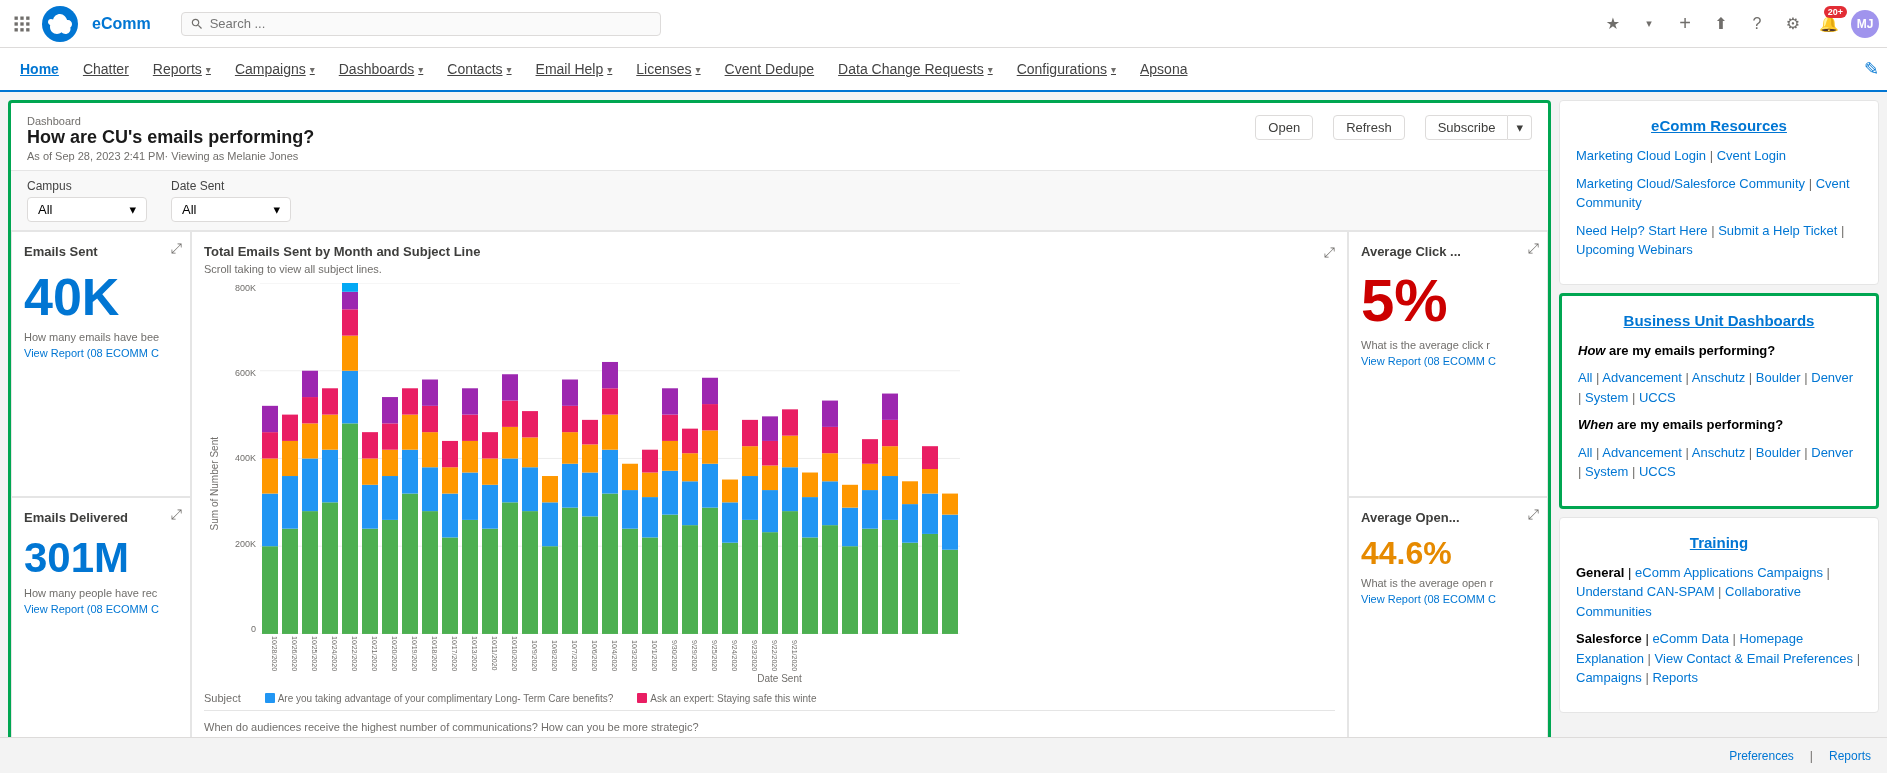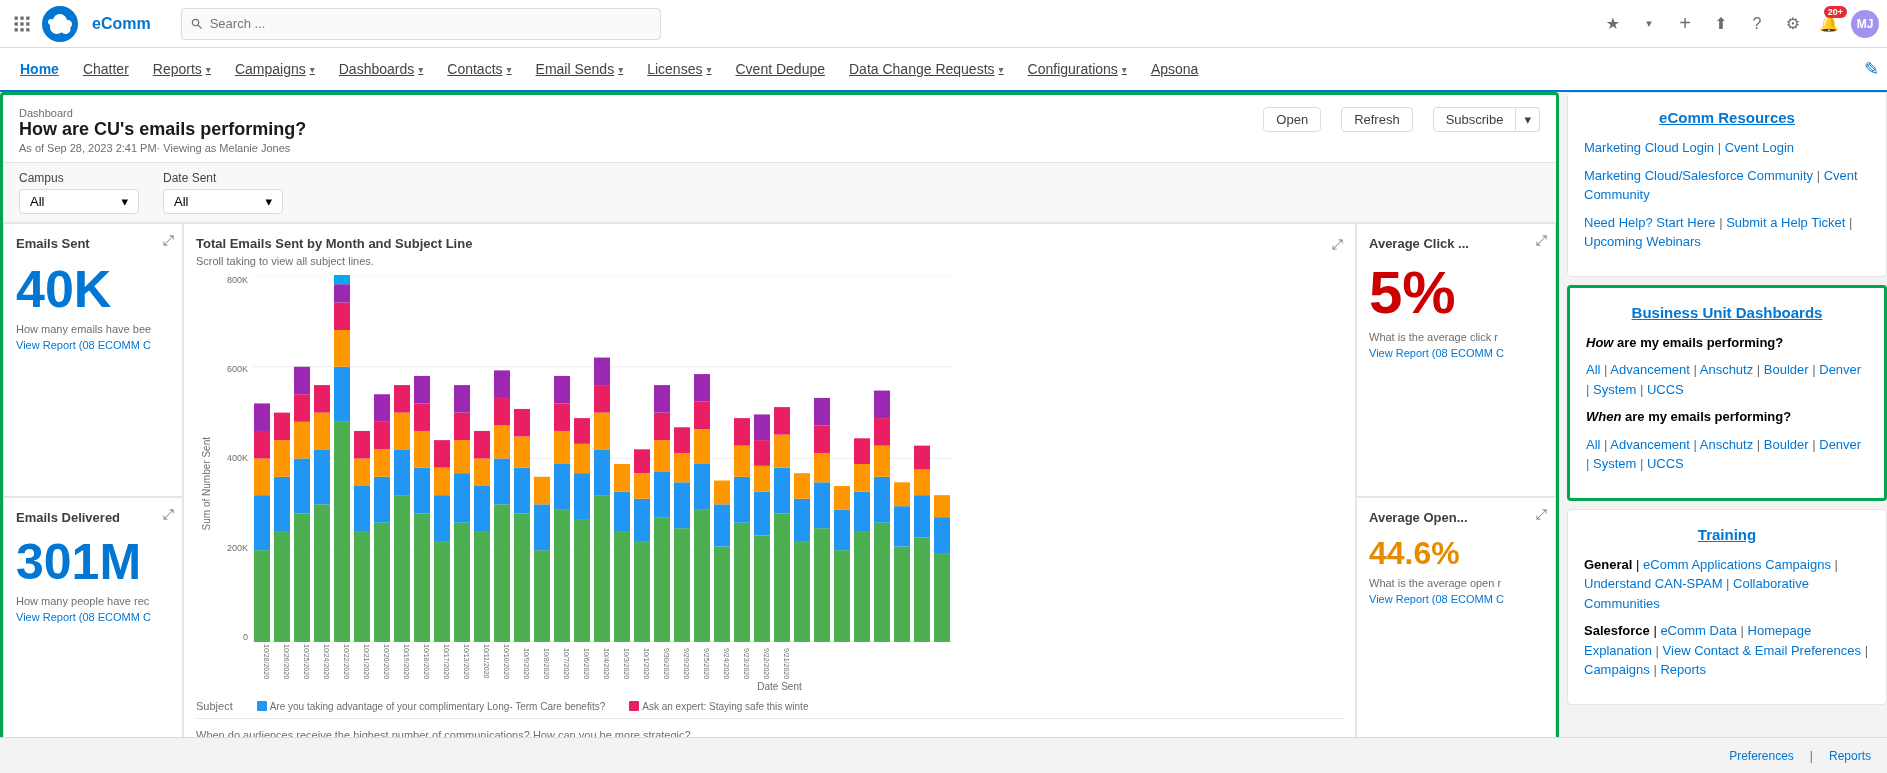--- a/index.html
+++ b/index.html
@@ -20,21 +20,21 @@
       display: flex; align-items: center; justify-content: center; flex-shrink: 0;
     }
     .top-nav-logo svg { width: 24px; height: 24px; fill: white; }
     .app-name {
       font-size: 16px; font-weight: 700; color: #0176d3; margin: 0 8px; flex-shrink: 0;
     }
     .search-bar {
       flex: 1; max-width: 480px; margin: 0 16px;
       display: flex; align-items: center;
       border: 1px solid #dddbda; border-radius: 4px;
-      background: #fafafa; padding: 0 8px; height: 32px;
+      background: #fafafa; padding: 0 8px; height: 24px;
     }
     .search-bar input {
       border: none; background: transparent; outline: none;
       font-size: 13px; width: 100%; color: #3e3e3c;
     }
     .top-nav-actions {
       display: flex; align-items: center; gap: 8px; margin-left: auto;
     }
     .top-nav-icon {
       width: 28px; height: 28px; display: flex; align-items: center; justify-content: center;
@@ -80,21 +80,21 @@
     .waffle-icon { 
       width: 28px; height: 28px; display: flex; align-items: center; justify-content: center;
       cursor: pointer; flex-shrink: 0;
     }
 
     
     .main-layout {
       display: flex;
       height: calc(100vh - 92px);
       gap: 0;
-      padding: 0;
+      padding: 8px;
       gap: 8px;
     }
     .main-content {
       flex: 1;
       border: 3px solid #00a651;
       border-radius: 4px;
       background: white;
       overflow: hidden;
       display: flex;
       flex-direction: column;
@@ -299,21 +299,21 @@
   </div>
   <div class="nav-item">
     <span>Dashboards</span>
     <span class="nav-caret">▾</span>
   </div>
   <div class="nav-item">
     <span>Contacts</span>
     <span class="nav-caret">▾</span>
   </div>
   <div class="nav-item">
-    <span>Email Sends</span>
+    <span>Email Help</span>
     <span class="nav-caret">▾</span>
   </div>
   <div class="nav-item">
     <span>Licenses</span>
     <span class="nav-caret">▾</span>
   </div>
   <div class="nav-item">
     <span>Cvent Dedupe</span>
   </div>
   <div class="nav-item">
@@ -657,21 +657,21 @@
         <span class="chart-expand-icon">⤢</span>
         <div class="chart-title">Average Click ...</div>
         <div class="metric-big red" style="font-size:60px">5%</div>
         <div class="metric-desc">What is the average click r</div>
         <a class="chart-link">View Report (08 ECOMM C</a>
       </div>
 
       <div class="chart-cell" style="grid-column:1;grid-row:2">
         <span class="chart-expand-icon">⤢</span>
         <div class="chart-title">Emails Delivered</div>
-        <div class="metric-big" style="font-size:50px">301M</div>
+        <div class="metric-big" style="font-size:42px">301M</div>
         <div class="metric-desc">How many people have rec</div>
         <a class="chart-link">View Report (08 ECOMM C</a>
       </div>
 
       <div class="chart-cell" style="grid-column:3;grid-row:2;position:relative">
         <span class="chart-expand-icon">⤢</span>
         <div class="chart-title">Average Open...</div>
         <div class="metric-big orange" style="font-size:32px">44.6%</div>
         <div class="metric-desc">What is the average open r</div>
         <a class="chart-link">View Report (08 ECOMM C</a>

